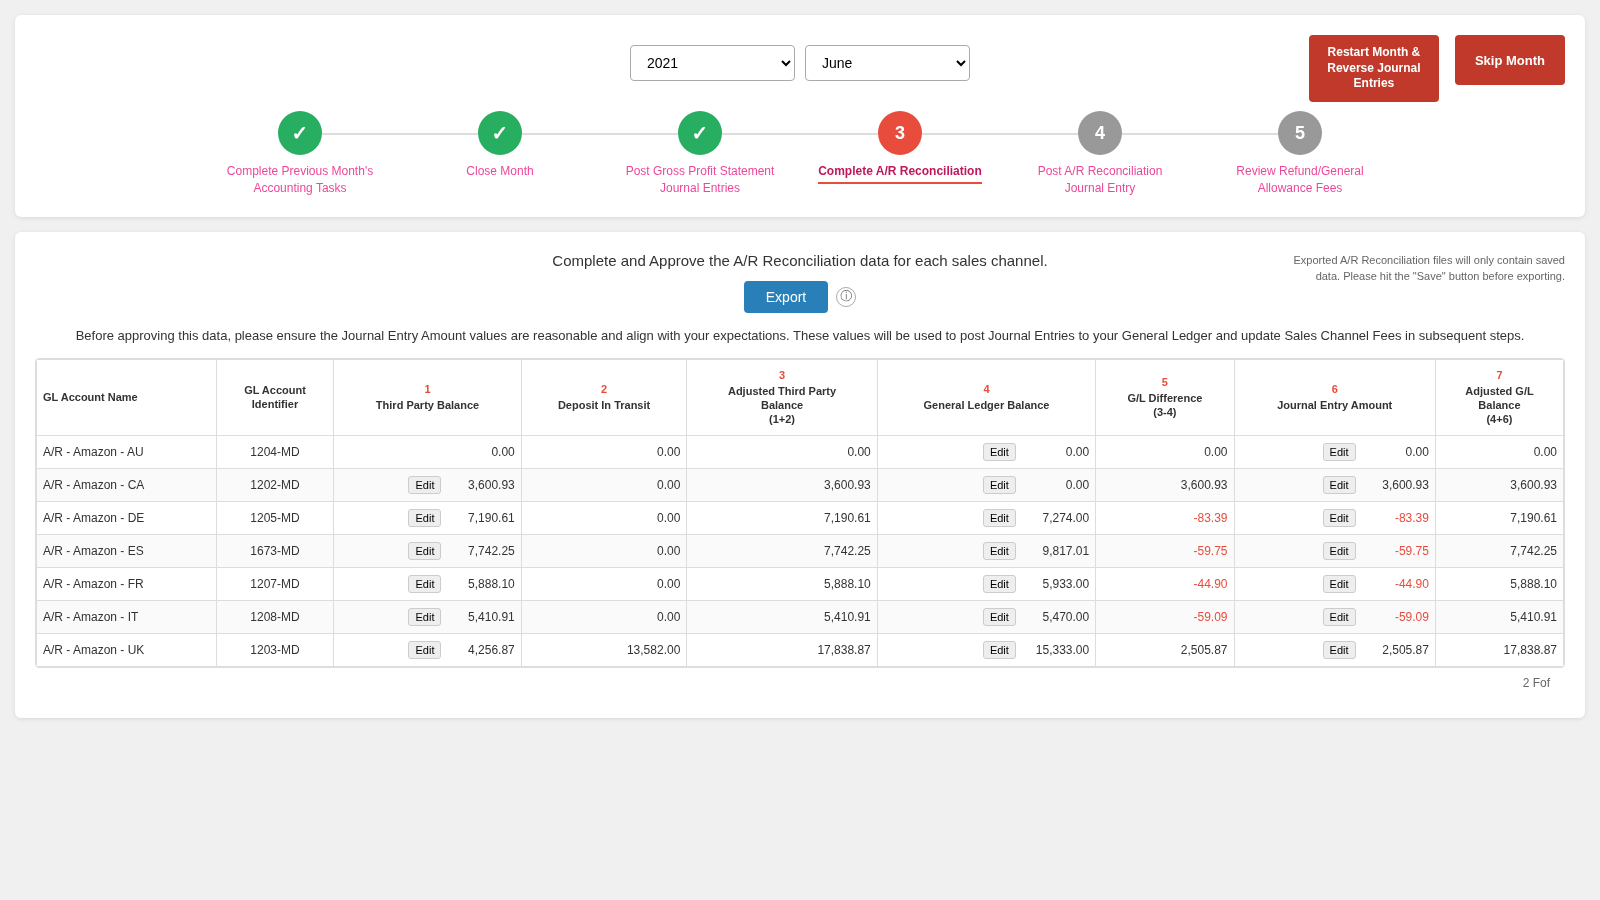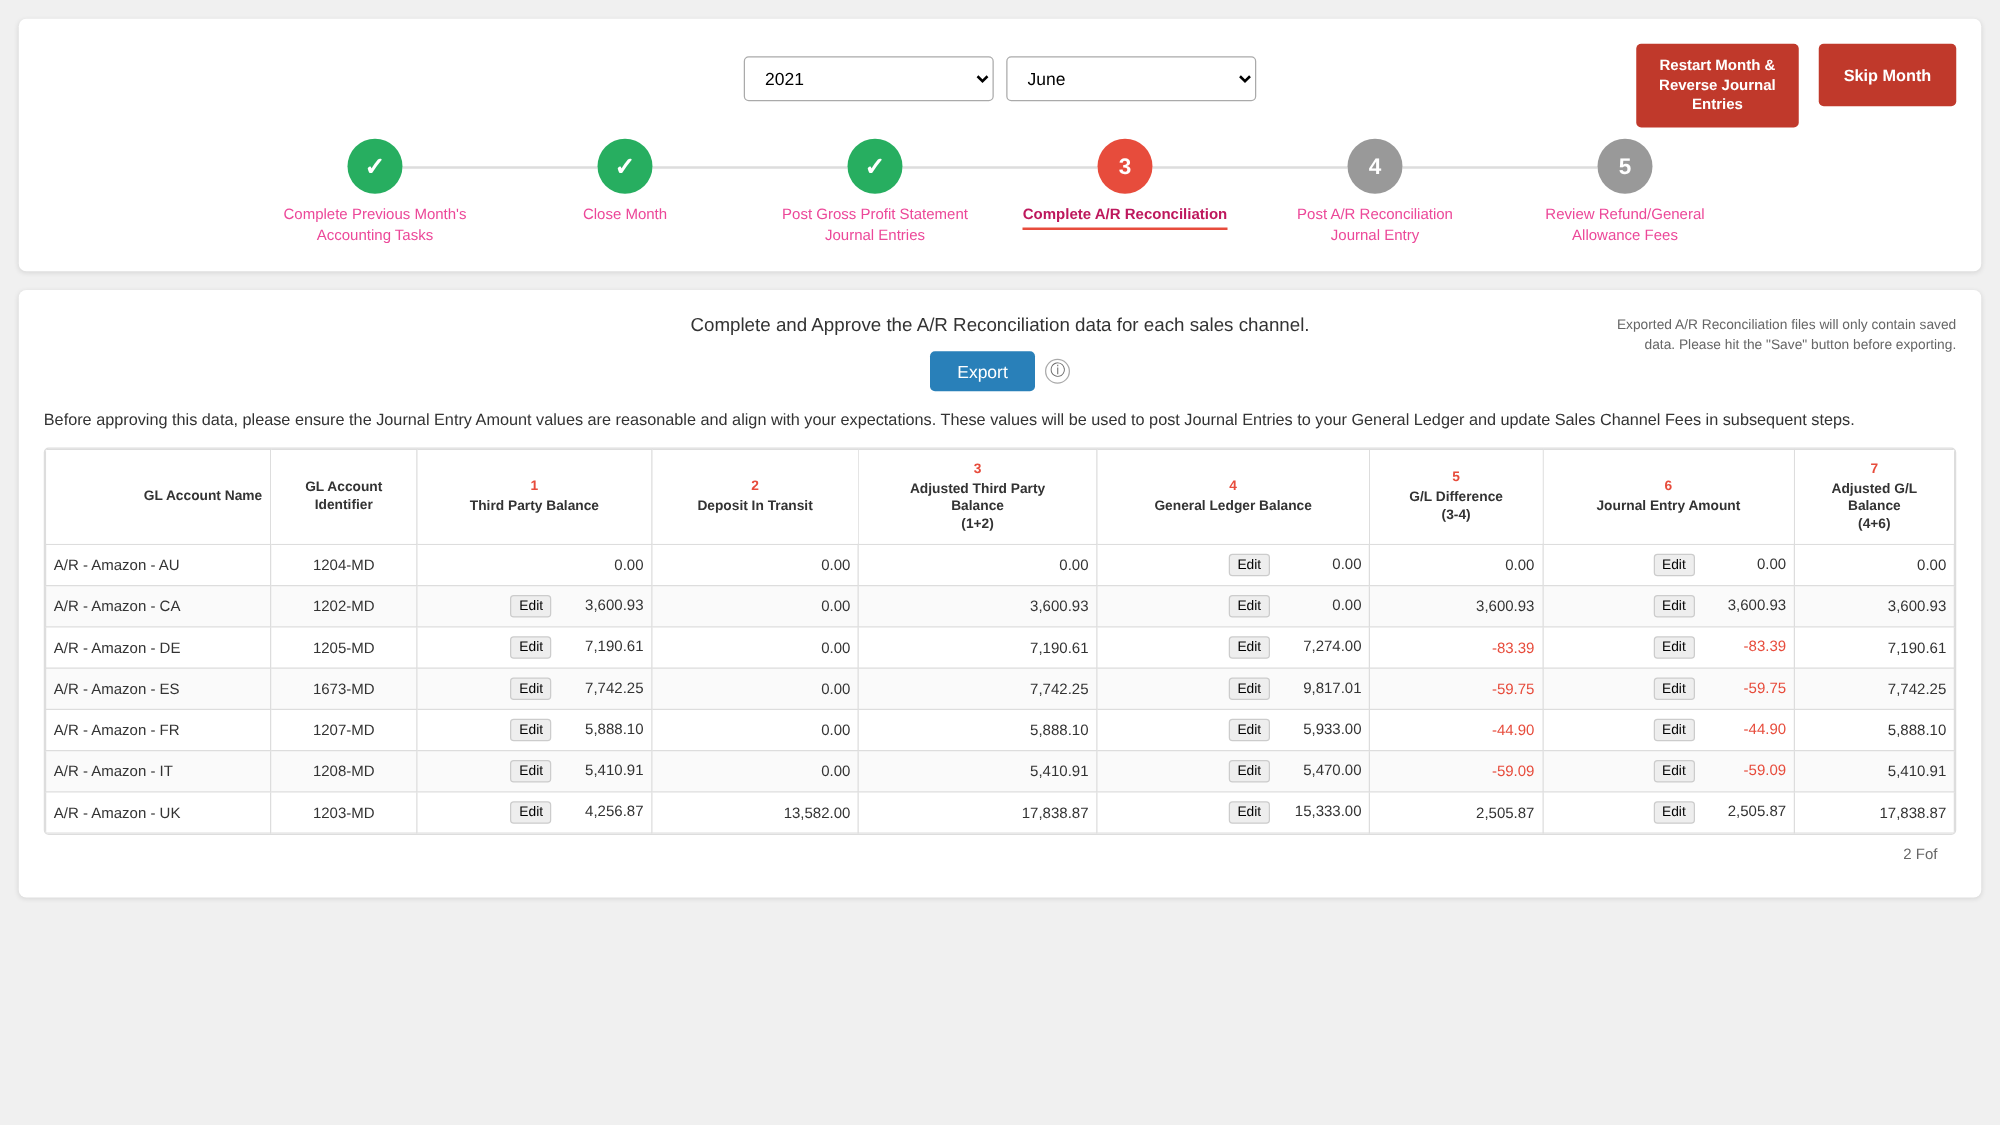--- a/index.html
+++ b/index.html
@@ -54,21 +54,21 @@
       gap: 10px;
       margin-bottom: 30px;
       margin-top: 10px;
     }
 
     .dropdown-select {
       border: 1px solid #aaa;
       border-radius: 4px;
       padding: 8px 12px;
       font-size: 14px;
-      width: 200px;
+      width: 165px;
       background: #fff;
       appearance: auto;
     }
 
     .steps-row {
       display: flex;
       align-items: flex-start;
       justify-content: center;
       gap: 0;
       padding: 0 20px;
@@ -183,21 +183,21 @@
     .export-note {
       font-size: 11px;
       color: #666;
       text-align: right;
       max-width: 280px;
       line-height: 1.5;
     }
 
     .warning-text {
       font-size: 13px;
-      text-align: left;
+      text-align: center;
       margin: 10px 0 15px;
       color: #333;
     }
 
     
     .table-wrapper {
       border: 1px solid #ddd;
       border-radius: 4px;
       overflow: hidden;
       overflow-y: auto;
@@ -229,21 +229,21 @@
       color: #e74c3c;
       font-size: 11px;
       display: block;
       margin-bottom: 2px;
     }
 
     thead tr th .col-label {
       display: block;
     }
 
-    .th-left { text-align: right; }
+    .th-left { text-align: left; }
 
     tbody tr td {
       border: 1px solid #ddd;
       padding: 7px 6px;
       white-space: nowrap;
     }
 
     tbody tr:nth-child(even) { background: #fafafa; }
 
     .td-right { text-align: right; }

